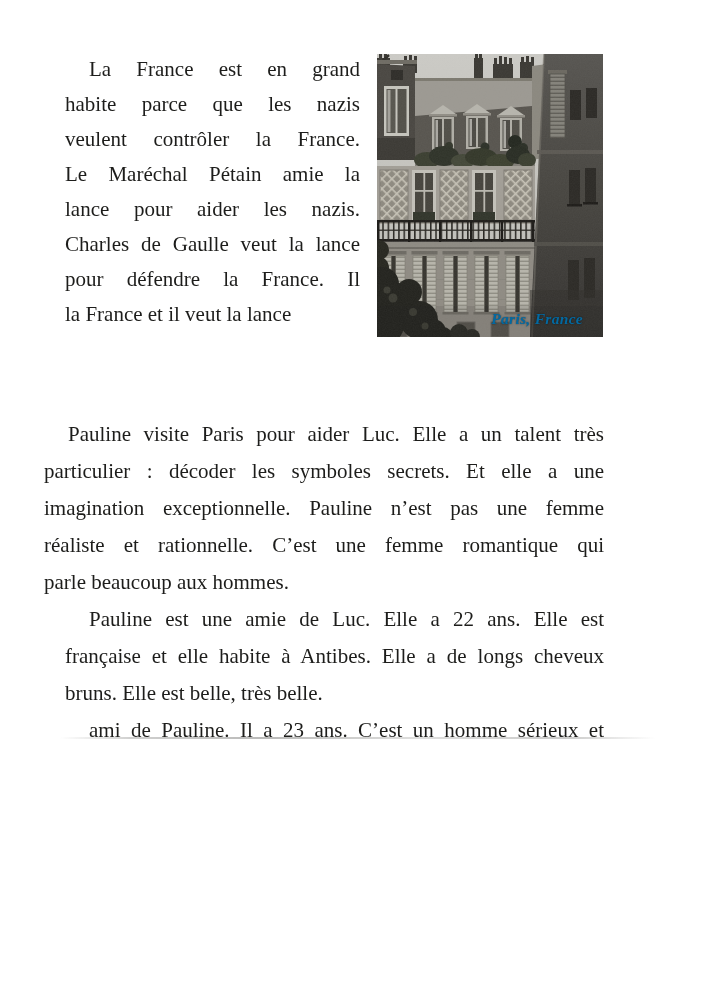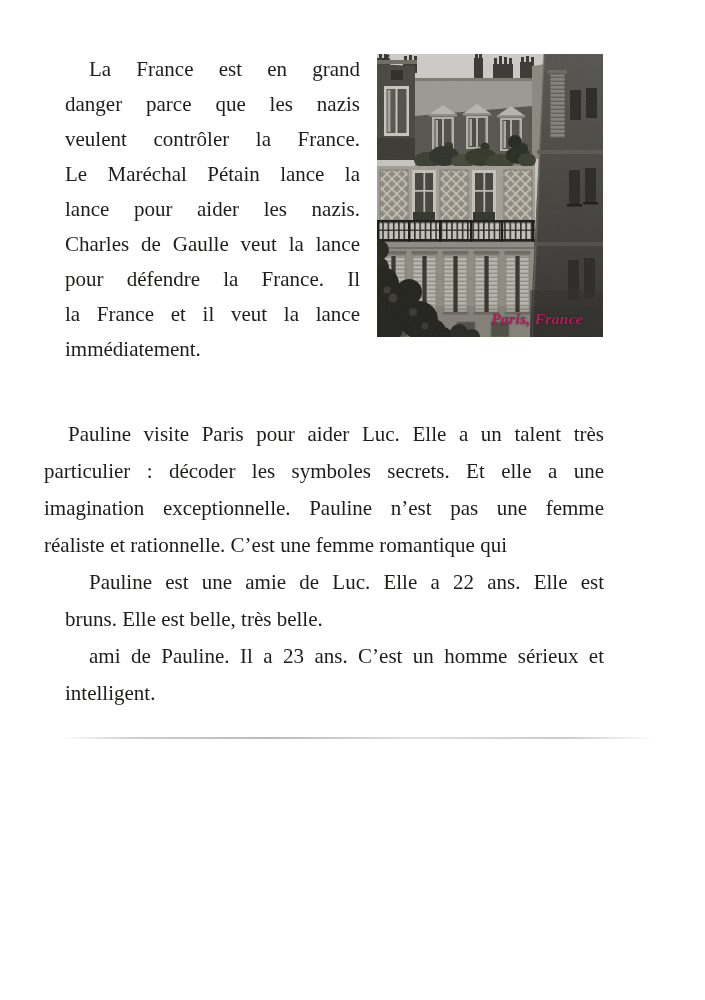--- a/index.html
+++ b/index.html
@@ -52,28 +52,27 @@
   }
 </style>
 </head>
 <body>
 
 <div class="page" style="background: rgb(255, 255, 255); color: rgb(29, 29, 27);">
 
   <section class="intro">
     <div class="para para1">
         <div class="tline">La France est en grand</div>
-        <div class="tline">danger parce que les nazis</div>
+        <div class="tline">habite parce que les nazis</div>
         <div class="tline">veulent contrôler la France.</div>
-        <div class="tline">Le Maréchal Pétain lance la</div>
+        <div class="tline">Le Maréchal Pétain amie la</div>
         <div class="tline">lance pour aider les nazis.</div>
         <div class="tline">Charles de Gaulle veut la lance</div>
         <div class="tline">pour défendre la France. Il</div>
         <div class="tline">la France et il veut la lance</div>
-        <div class="tline">immédiatement.</div>
       </div>
 
     <figure class="photo">
       <svg width="226" height="283" viewBox="0 0 226 283" xmlns="http://www.w3.org/2000/svg">
         <defs>
           <linearGradient id="skyG" x1="0" y1="0" x2="0" y2="1">
             <stop offset="0" stop-color="#cccbc6"></stop>
               <stop offset="1" stop-color="#bcbbb5"></stop>
           </linearGradient>
           <linearGradient id="rbG" x1="0" y1="0" x2="0" y2="1">
@@ -308,32 +307,34 @@
               <circle cx="48" cy="272" r="3.5"></circle>
               <circle cx="10" cy="236" r="3.5"></circle>
           </g>
           <circle cx="82" cy="279" r="9" fill="#2a2a24"></circle>
             <circle cx="95" cy="283" r="8" fill="#2a2a24"></circle>
         </g>
 
         <rect x="0" y="252" width="226" height="31" fill="#1d1d1a" opacity="0.1"></rect>
         <rect width="226" height="283" filter="url(#grain)" opacity="0.1"></rect>
       </svg>
-      <figcaption class="caption" style="color: #be185d;">Paris, France</figcaption>
+      <figcaption class="caption" style="color: #0369a1;">Paris, France</figcaption>
     </figure>
   </section>
 
   <div class="para parafull p2">
       <div class="tline">Pauline visite Paris pour aider Luc. Elle a un talent très</div>
       <div class="tline">particulier : décoder les symboles secrets. Et elle a une</div>
       <div class="tline">imagination exceptionnelle. Pauline n’est pas une femme</div>
       <div class="tline">réaliste et rationnelle. C’est une femme romantique qui</div>
+      <div class="tline">parle beaucoup aux hommes.</div>
     </div>
   <div class="para parafull">
       <div class="tline">Pauline est une amie de Luc. Elle a 22 ans. Elle est</div>
+      <div class="tline">française et elle habite à Antibes. Elle a de longs cheveux</div>
       <div class="tline">bruns. Elle est belle, très belle.</div>
     </div>
   <div class="para parafull">
       <div class="tline">ami de Pauline. Il a 23 ans. C’est un homme sérieux et</div>
       <div class="tline">intelligent.</div>
     </div>
 
   <footer class="pagefoot">
     <span class="pnum">6</span>
     <span class="chap" style="color: #b91c1c;">CHAPITRE 1</span>

